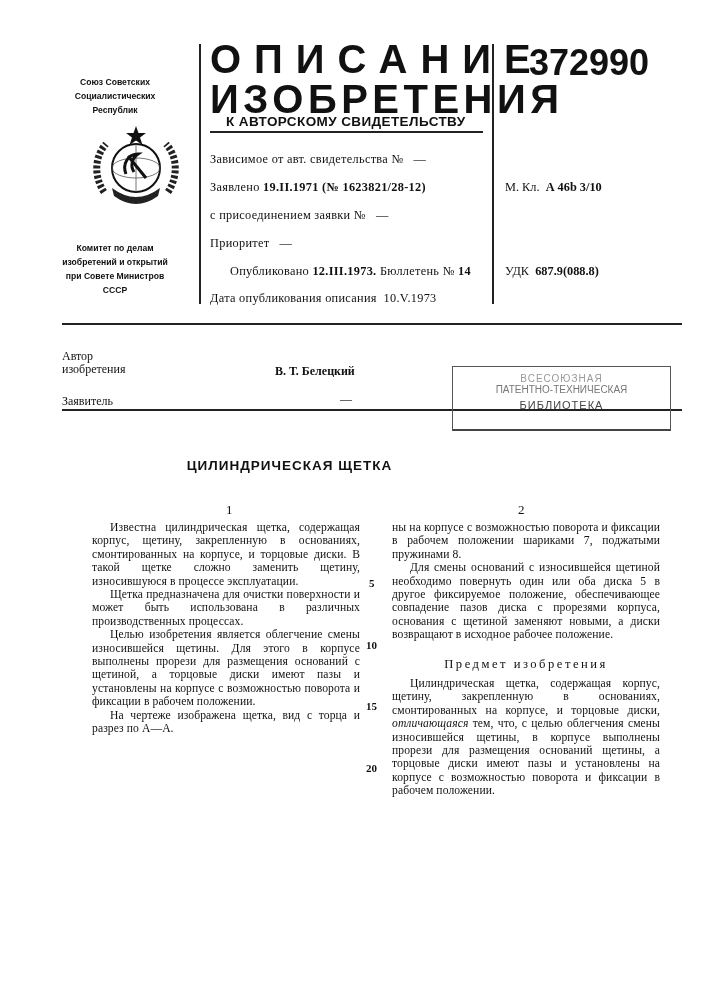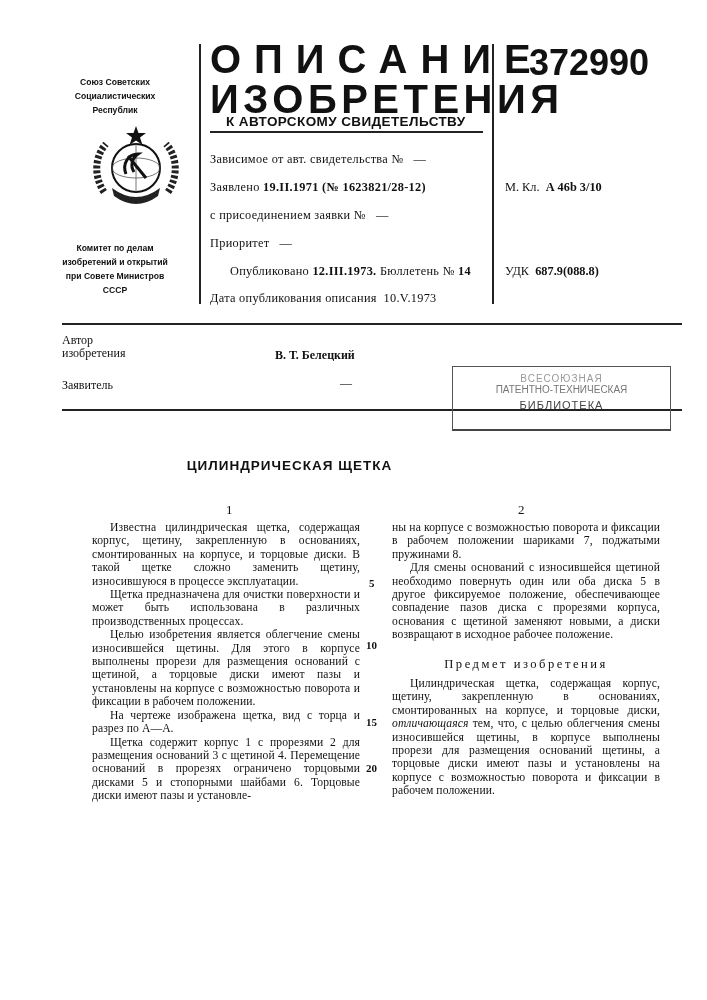--- a/index.html
+++ b/index.html
@@ -11,21 +11,21 @@
   .vline { position:absolute; width:2px; background:#222; }
   .hline { position:absolute; height:2px; background:#222; }
   .title1, .title2 { font-family:"Liberation Sans","DejaVu Sans",sans-serif; font-weight:900; color:#111; }
   .title1 { left:210px; top:38px; font-size:40px; letter-spacing:13px; line-height:42px; }
   .title2 { left:210px; top:78px; font-size:40px; letter-spacing:4.5px; line-height:42px; }
   .subtitle { left:226px; top:114px; font-size:13.5px; font-weight:bold; letter-spacing:0.4px; }
   .patno { left:505px; top:42px; font-size:36px; font-weight:bold; font-family:"Liberation Sans","DejaVu Sans",sans-serif;margin-left:24px; }
   .meta { left:210px; font-size:12.3px; letter-spacing:0.3px; }
   .meta b { font-weight:bold; }
   .rmeta { left:505px; font-size:12.3px;font-family:Liberation Serif, serif; }
-  .small { font-size:12px; }
+  .small { font-size:12px;margin-top:16px; }
   .stamp { left:452px; top:366px; width:217px; height:62px; border:1.5px solid #555; border-bottom:2px solid #444; }
   .stamp div { text-align:center; font-family:"Liberation Sans","DejaVu Sans",sans-serif; }
   .section-title { left:0; width:579px; text-align:center; top:458px; font-size:13.5px; font-weight:bold; letter-spacing:1px; }
   .colnum { font-size:13px; }
   .col { font-size:11.6px; line-height:13.4px; text-align:justify; width:268px; letter-spacing:0.1px; }
   .col p { margin:0; text-indent:18px; }
   .linenum { font-size:11px; font-weight:bold; }
   .pred-title { left:392px; top:657px; width:268px; text-align:center; font-size:12.6px; letter-spacing:2.5px; }
   i { font-style:italic; }
 </style>
@@ -125,26 +125,25 @@
 </div>
 
 <div class="abs section-title sans">ЦИЛИНДРИЧЕСКАЯ ЩЕТКА</div>
 
 <div class="abs colnum" style="left:226px; top:502px;">1</div>
 <div class="abs col" style="left:92px; top:521px;">
   <p>Известна цилиндрическая щетка, содержащая корпус, щетину, закрепленную в основаниях, смонтированных на корпусе, и торцовые диски. В такой щетке сложно заменить щетину, износившуюся в процессе эксплуатации.</p>
   <p>Щетка предназначена для очистки поверхности и может быть использована в различных производственных процессах.</p>
   <p>Целью изобретения является облегчение смены износившейся щетины. Для этого в корпусе выполнены прорези для размещения оснований с щетиной, а торцовые диски имеют пазы и установлены на корпусе с возможностью поворота и фиксации в рабочем положении.</p>
   <p>На чертеже изображена щетка, вид с торца и разрез по А—А.</p>
-  <p>Щетка содержит корпус 1 с прорезями 2 для размещения оснований 3 с щетиной 4. Перемещение оснований в прорезях ограничено торцовыми дисками 5 и стопорными шайбами 6. Торцовые диски имеют пазы и установле-</p>
 </div>
 
 <div class="abs linenum" style="left:369px; top:577px;">5</div>
 <div class="abs linenum" style="left:366px; top:639px;">10</div>
-<div class="abs linenum" style="left:366px; top:700px;margin-top:16px;">15</div>
+<div class="abs linenum" style="left:366px; top:700px;">15</div>
 <div class="abs linenum" style="left:366px; top:762px;">20</div>
 
 <div class="abs colnum" style="left:518px; top:502px;">2</div>
 <div class="abs col" style="left:392px; top:521px;">
   <p style="text-indent:0">ны на корпусе с возможностью поворота и фиксации в рабочем положении шариками 7, поджатыми пружинами 8.</p>
   <p>Для смены оснований с износившейся щетиной необходимо повернуть один или оба диска 5 в другое фиксируемое положение, обеспечивающее совпадение пазов диска с прорезями корпуса, основания с щетиной заменяют новыми, а диски возвращают в исходное рабочее положение.</p>
 </div>
 
 <div class="abs pred-title">Предмет изобретения</div>
 <div class="abs col" style="left:392px; top:677px;">

